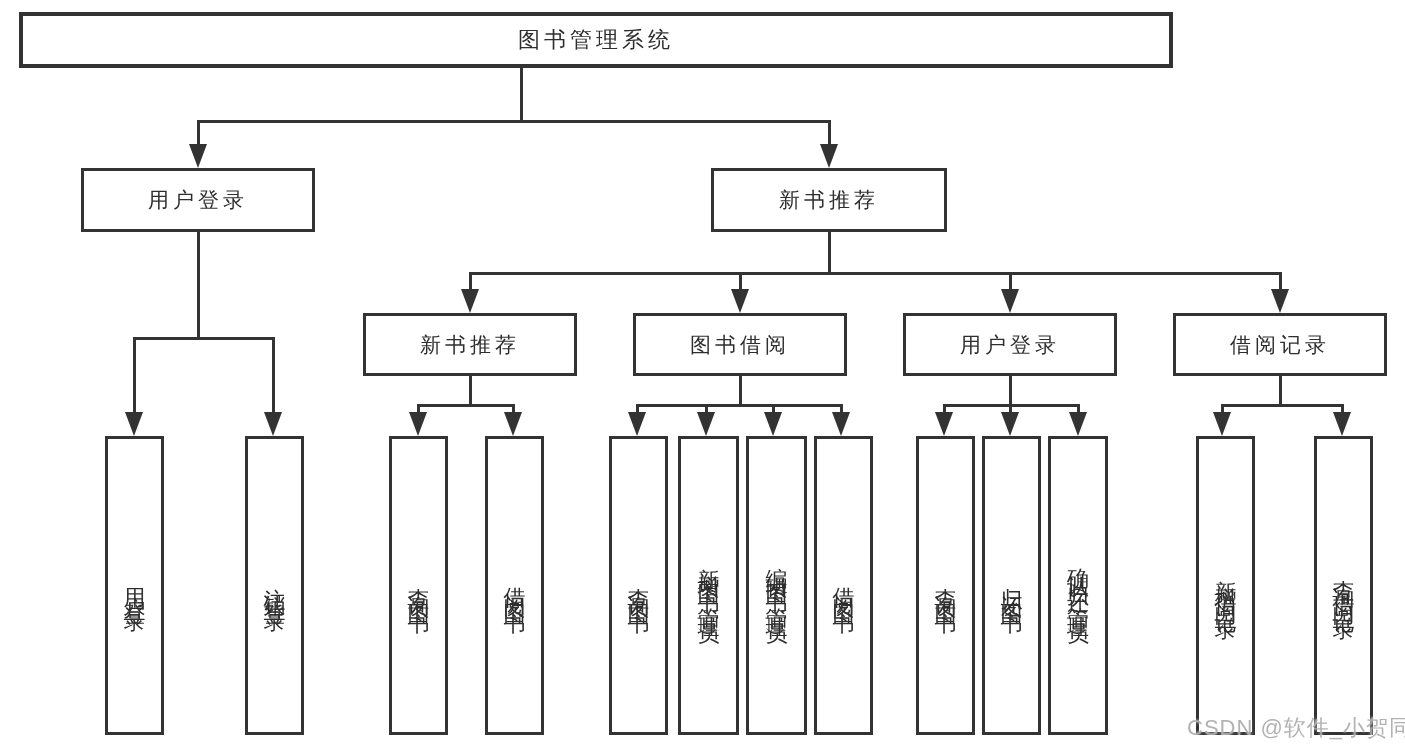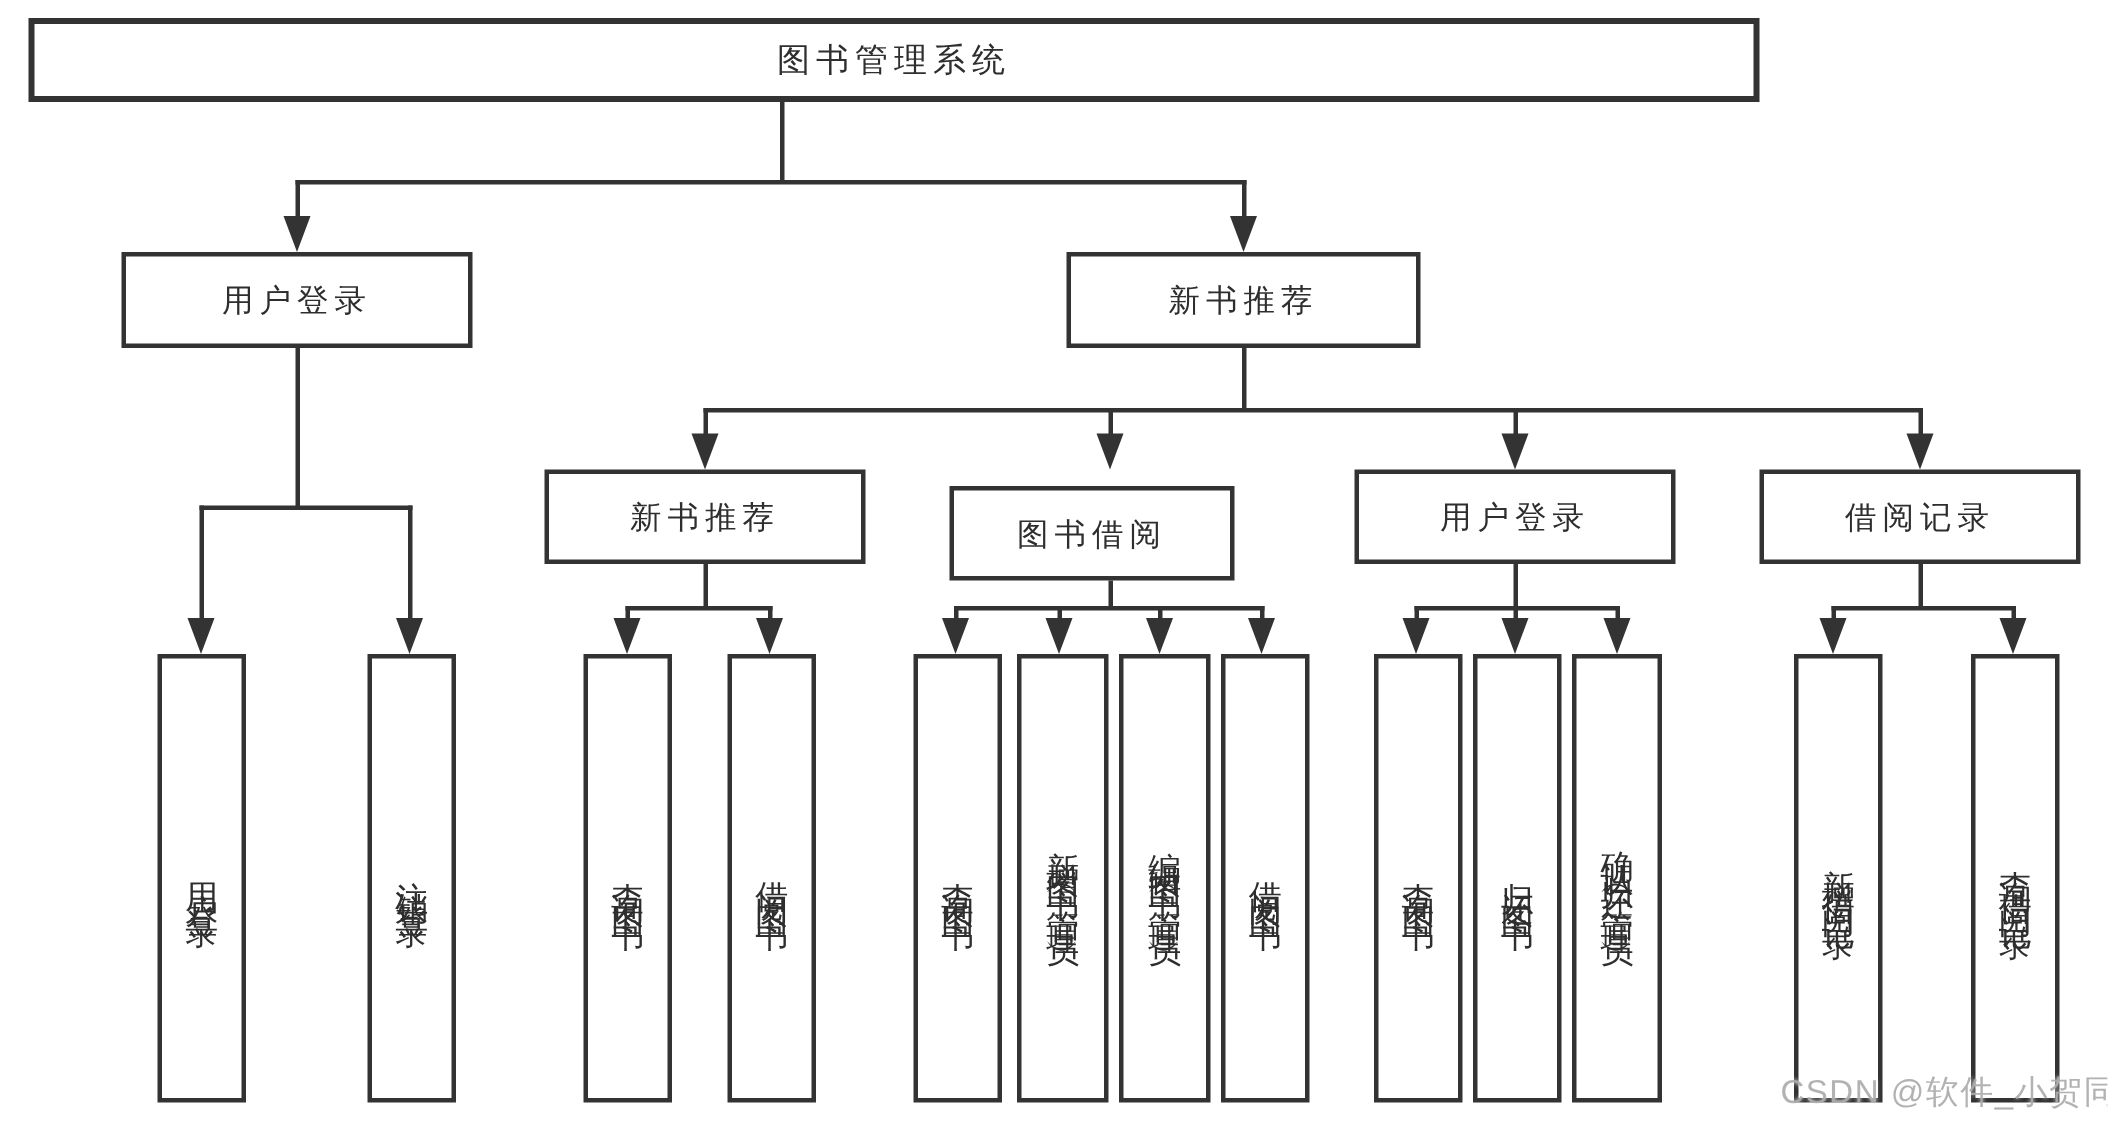--- a/index.html
+++ b/index.html
@@ -76,21 +76,21 @@
   <div class="box" style="left:81px;top:168px;width:234px;height:64px">
     <span class="hlbl">用户登录</span>
   </div>
   <div class="box" style="left:711px;top:168px;width:236px;height:64px">
     <span class="hlbl">新书推荐</span>
   </div>
 
   <div class="box" style="left:363px;top:313px;width:214px;height:63px">
     <span class="hlbl">新书推荐</span>
   </div>
-  <div class="box" style="left:633px;top:324px;width:190px;height:63px">
+  <div class="box" style="left:633px;top:313px;width:214px;height:63px">
     <span class="hlbl">图书借阅</span>
   </div>
   <div class="box" style="left:903px;top:313px;width:214px;height:63px">
     <span class="hlbl">用户登录</span>
   </div>
   <div class="box" style="left:1173px;top:313px;width:214px;height:63px">
     <span class="hlbl">借阅记录</span>
   </div>
 
   <div class="box" style="left:105px;top:436px;width:59px;height:299px">

